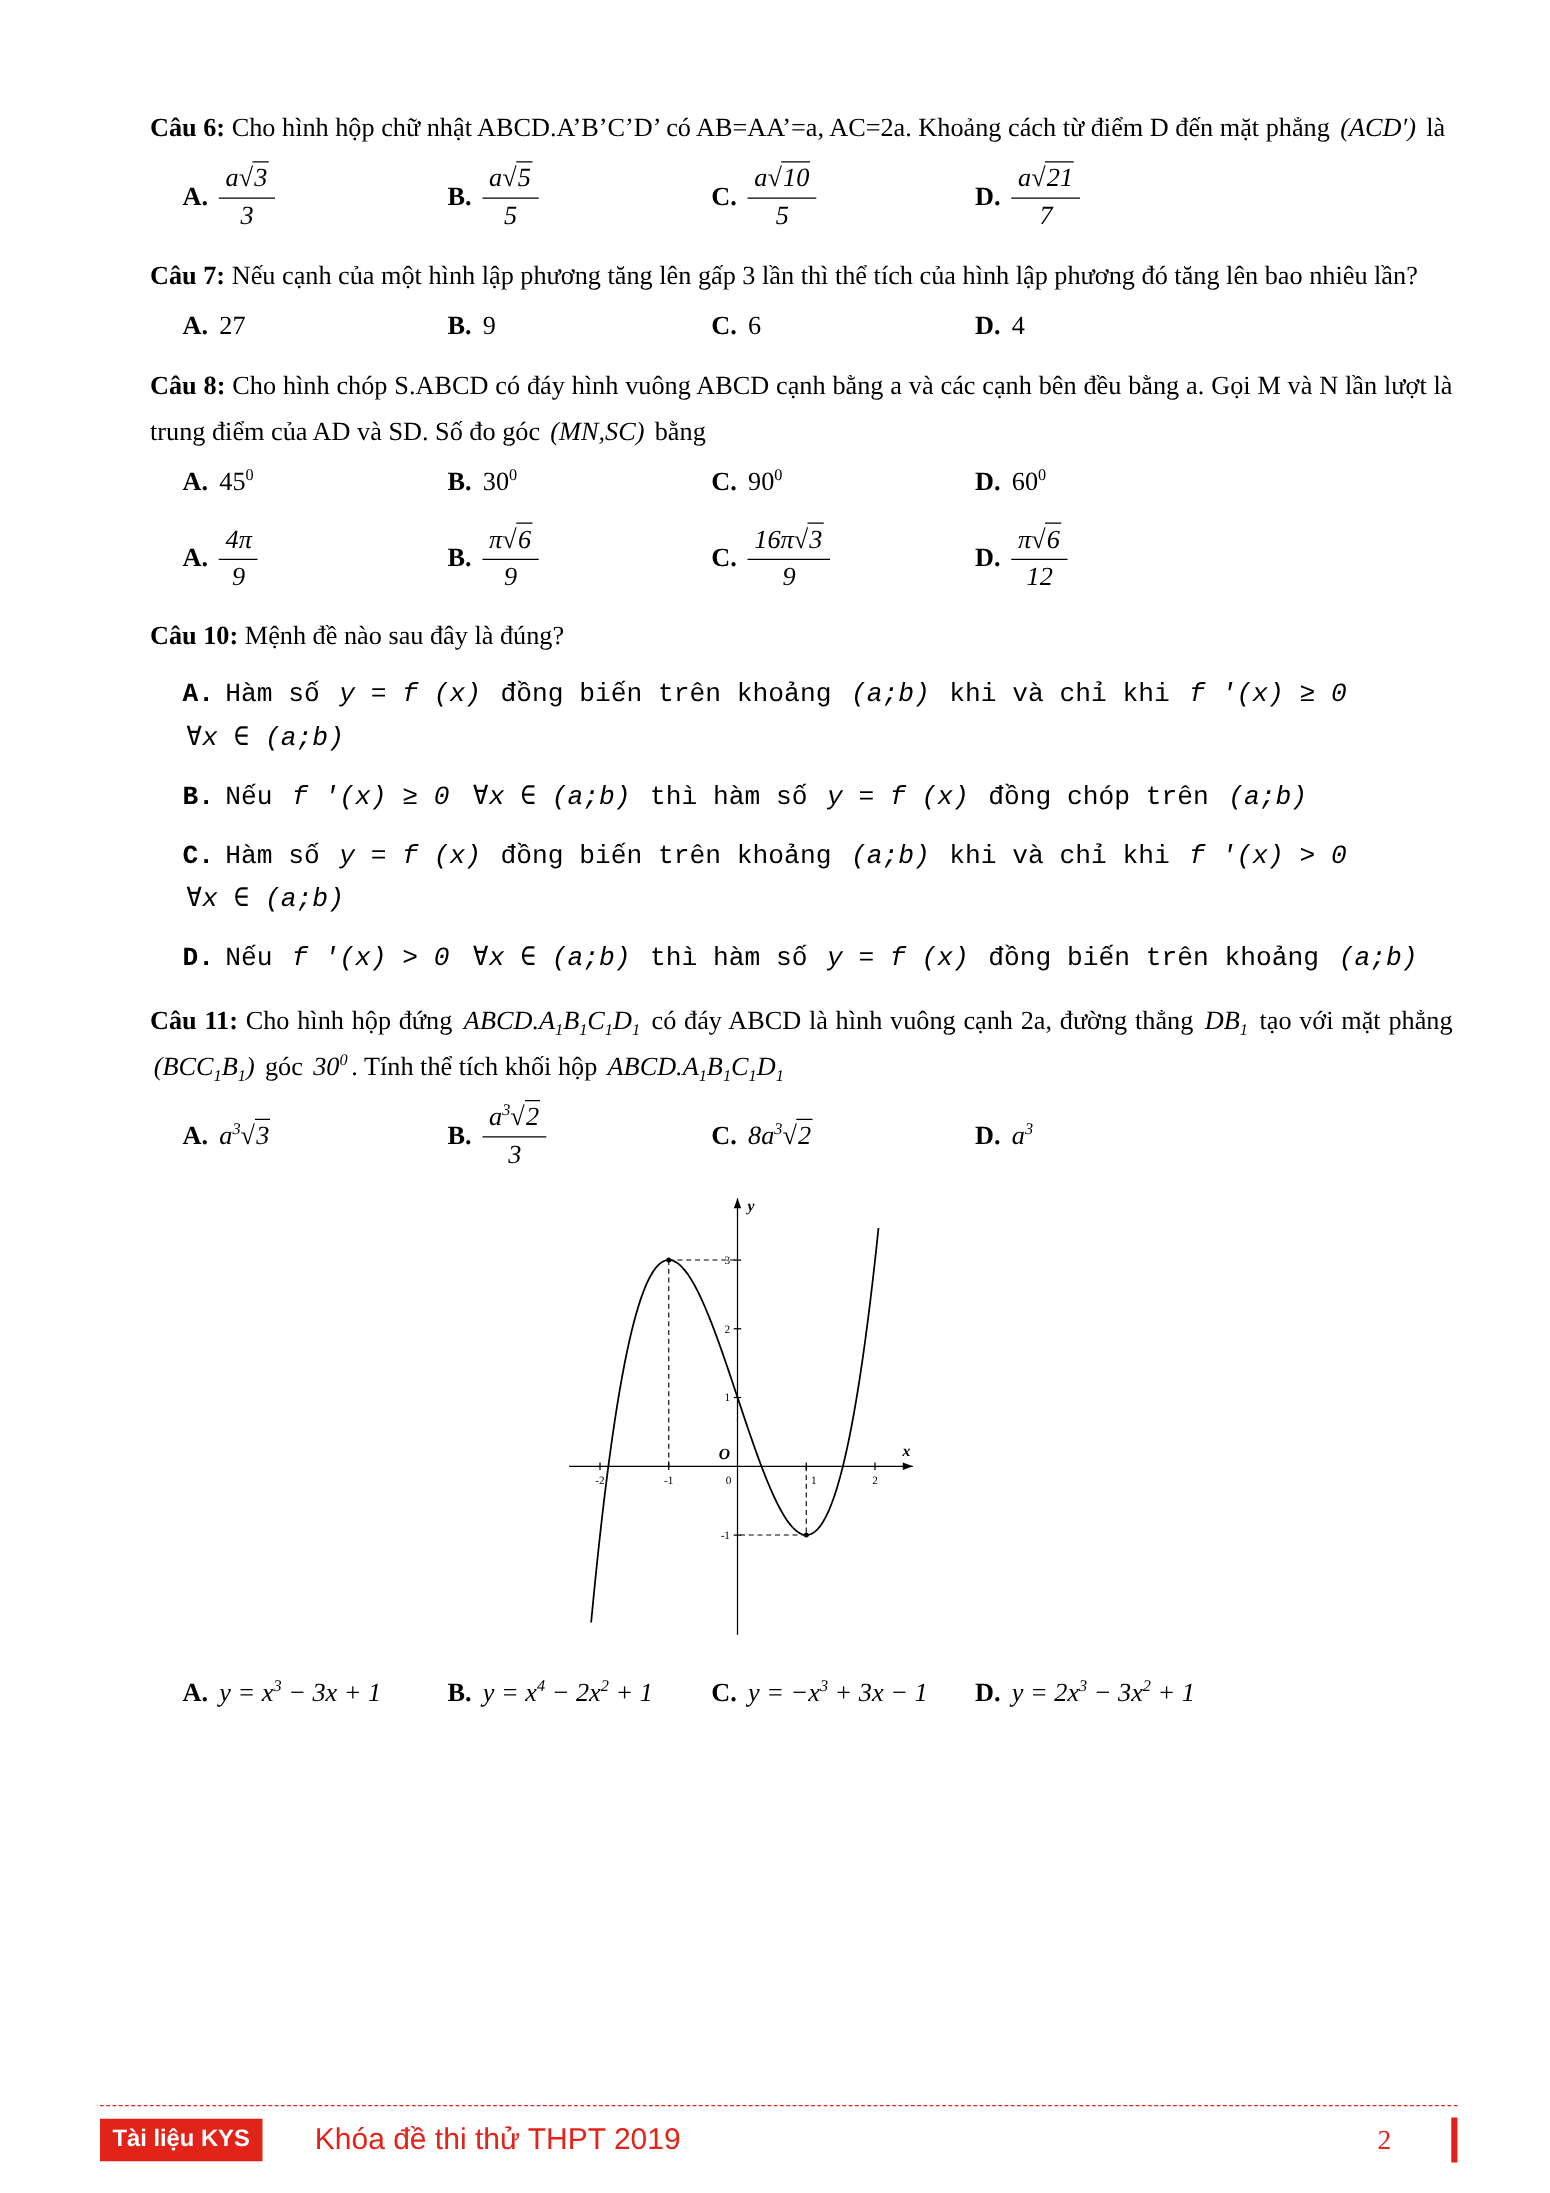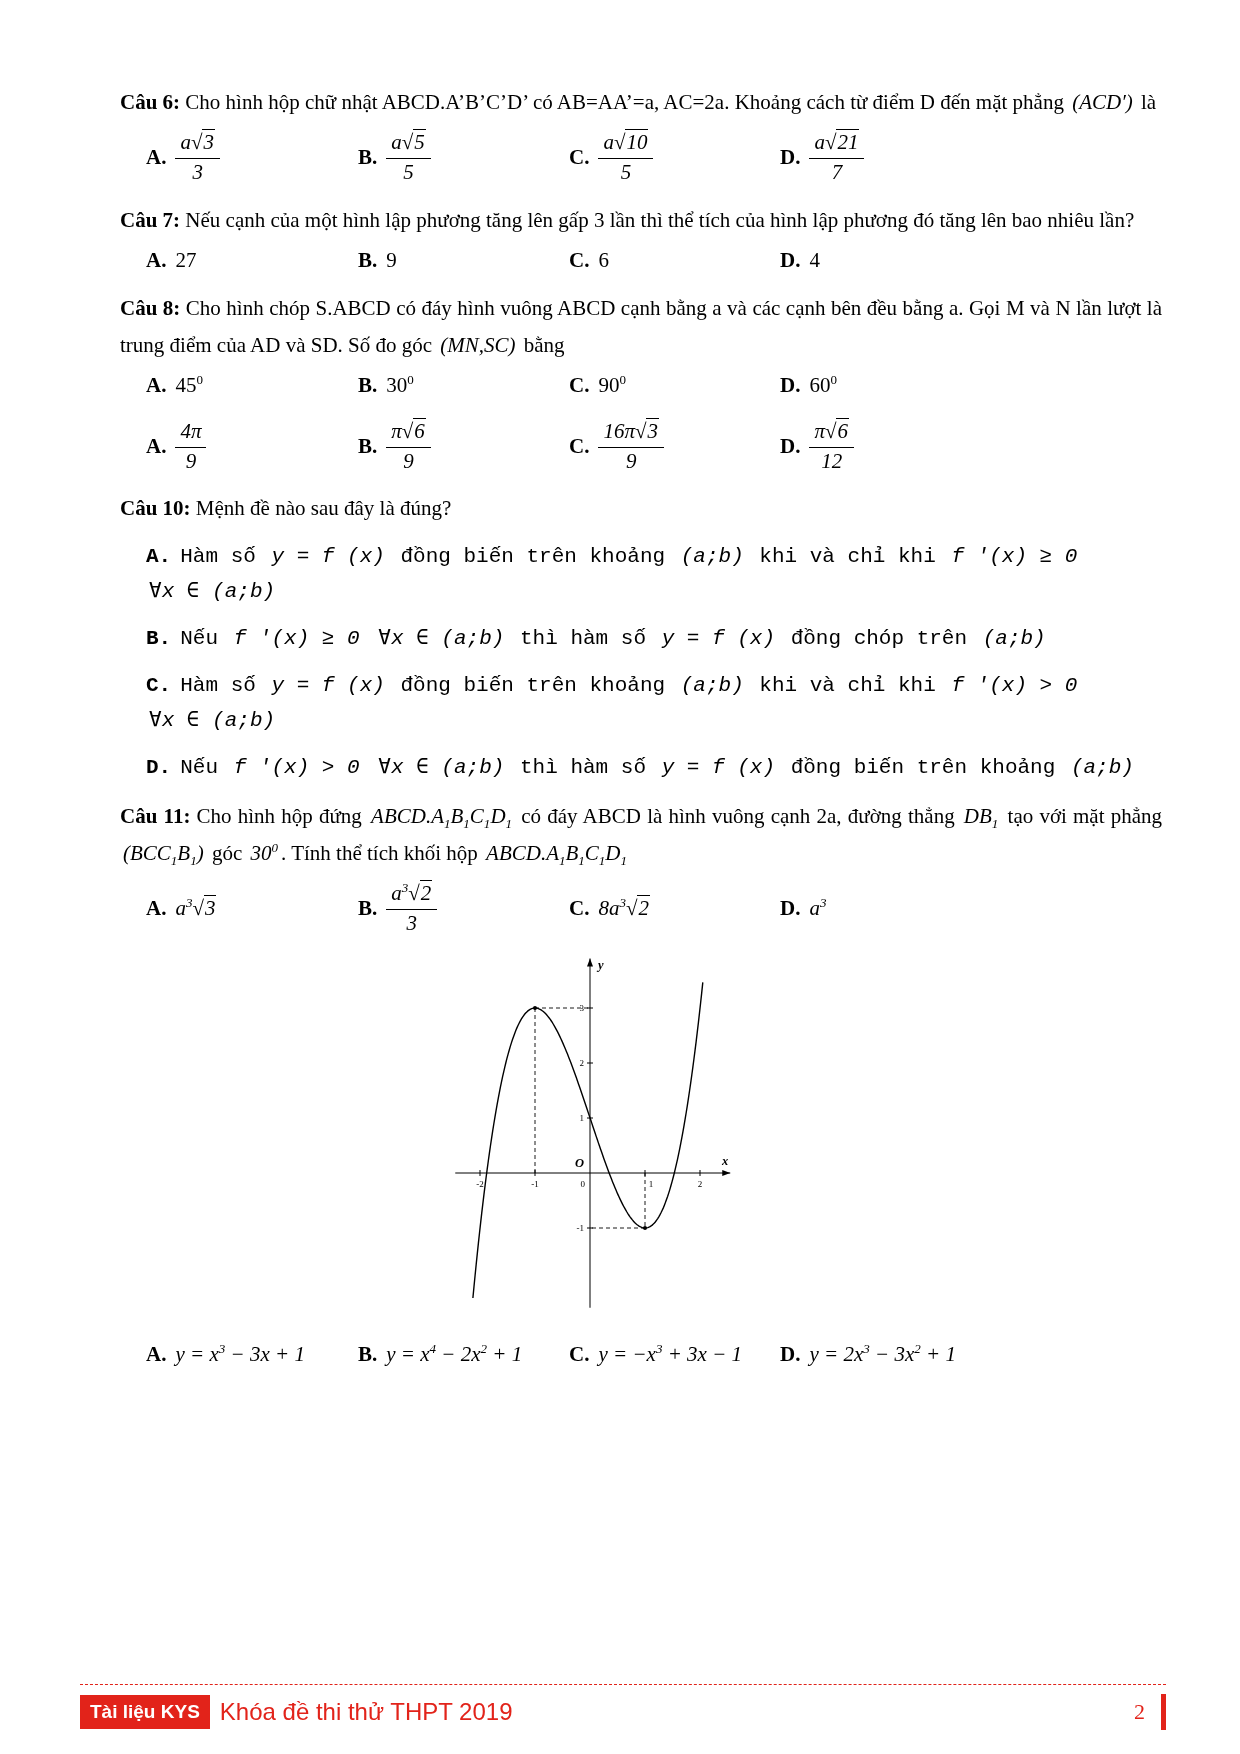--- a/index.html
+++ b/index.html
@@ -38,21 +38,21 @@
   svg text { fill:#000; }
   .ax { stroke:#000; stroke-width:1; }
   .dash { stroke:#000; stroke-width:0.9; stroke-dasharray:4 3; }
   .curve { fill:none; stroke:#000; stroke-width:1.4; }
   .arr { fill:#000; }
   .dot { fill:#000; }
   .tick { font-family:"Liberation Serif", serif; font-size:9px; }
   .axlab { font-family:"Liberation Serif", serif; font-size:12.5px; font-style:italic; font-weight:bold; }
   .footer { position:absolute; left:80px; right:74px; bottom:24px; font-family:"Liberation Sans", sans-serif; }
   .footer-line { border-top:1.6px dashed var(--red); margin-bottom:9px; }
-  .footer-row { display:flex; align-items:center; }
+  .footer-row { display:flex; align-items:center;gap:32px; }
   .brand { background:var(--red); color:#fff; font-weight:bold; font-size:19px; padding:6px 10px; }
   .course { color:var(--red); font-size:24px; margin-left:10px; }
   .pagenum { margin-left:auto; color:var(--red); font-size:22px; font-family:"Liberation Serif", serif; padding-right:16px; }
   .pagebar { width:5px; height:36px; background:var(--red); }
 </style>
 </head>
 <body>
 
 <div class="page">
 

